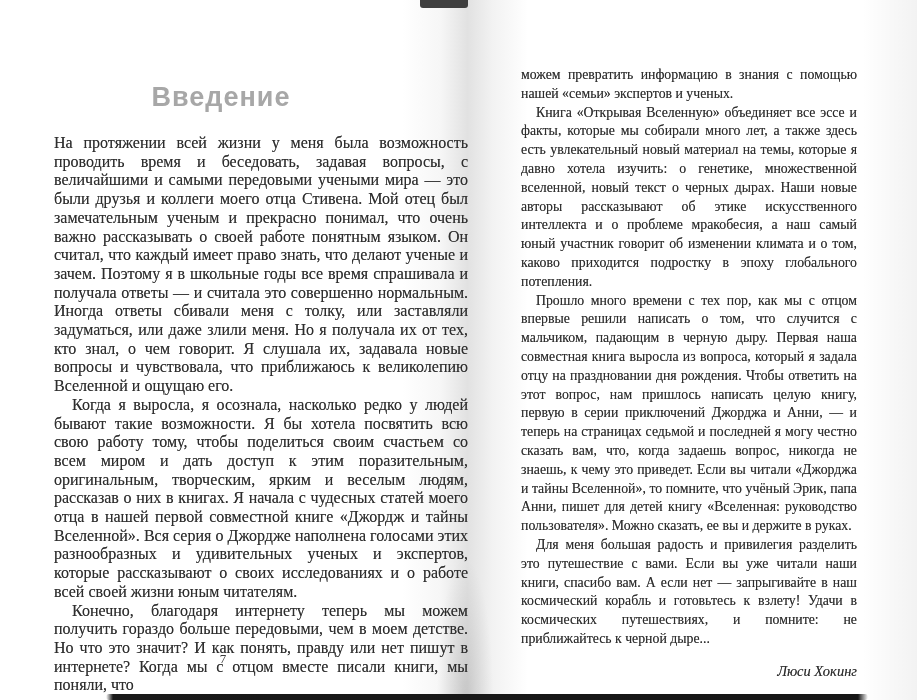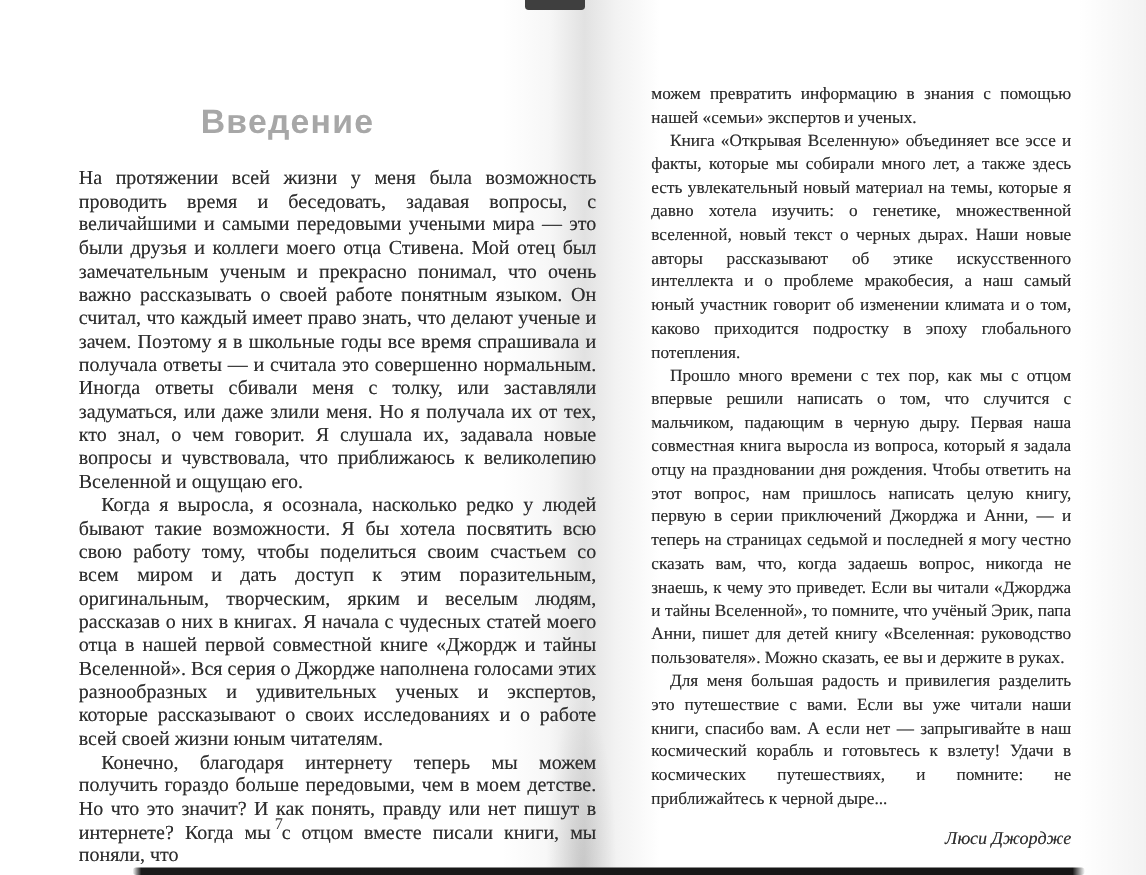--- a/index.html
+++ b/index.html
@@ -52,21 +52,21 @@
   }
   
   .right-edge {
     position: absolute; right: 0; top: 0;
     width: 55px; height: 700px;
     background: linear-gradient(to right, rgba(0,0,0,0) 0%, rgba(0,0,0,0.05) 100%);
     pointer-events: none;
   }
 
   .page-left {
-    position: absolute; left: 63px; top: 84px; width: 414px;
+    position: absolute; left: 54px; top: 84px; width: 414px;
     color: #2e2e2e;
   }
   .heading {
     font-family: "Liberation Sans", "DejaVu Sans", sans-serif;
     font-weight: bold;
     font-size: 27px;
     line-height: 27px;
     letter-spacing: 1px;
     color: #a7a7a7;
     text-align: center;
@@ -121,20 +121,20 @@
       <p class="indent-l">Когда я выросла, я осознала, насколько редко у людей бывают такие возможности. Я бы хотела посвятить всю свою работу тому, чтобы поделиться своим счастьем со всем миром и дать доступ к этим поразительным, оригинальным, творческим, ярким и веселым людям, рассказав о них в книгах. Я начала с чудесных статей моего отца в нашей первой совместной книге «Джордж и тайны Вселенной». Вся серия о Джордже наполнена голосами этих разнообразных и удивительных ученых и экспертов, которые рассказывают о своих исследованиях и о работе всей своей жизни юным читателям.</p>
       <p class="indent-l">Конечно, благодаря интернету теперь мы можем получить гораздо больше передовыми, чем в моем детстве. Но что это значит? И как понять, правду или нет пишут в интернете? Когда мы с отцом вместе писали книги, мы поняли, что</p>
     </div>
   </div>
 
   <div class="page-right">
     <p>можем превратить информацию в знания с помощью нашей «семьи» экспертов и ученых.</p>
     <p class="indent-r">Книга «Открывая Вселенную» объединяет все эссе и факты, которые мы собирали много лет, а также здесь есть увлекательный новый материал на темы, которые я давно хотела изучить: о генетике, множественной вселенной, новый текст о черных дырах. Наши новые авторы рассказывают об этике искусственного интеллекта и о проблеме мракобесия, а наш самый юный участник говорит об изменении климата и о том, каково приходится подростку в эпоху глобального потепления.</p>
     <p class="indent-r">Прошло много времени с тех пор, как мы с отцом впервые решили написать о том, что случится с мальчиком, падающим в черную дыру. Первая наша совместная книга выросла из вопроса, который я задала отцу на праздновании дня рождения. Чтобы ответить на этот вопрос, нам пришлось написать целую книгу, первую в серии приключений Джорджа и Анни, — и теперь на страницах седьмой и последней я могу честно сказать вам, что, когда задаешь вопрос, никогда не знаешь, к чему это приведет. Если вы читали «Джорджа и тайны Вселенной», то помните, что учёный Эрик, папа Анни, пишет для детей книгу «Вселенная: руководство пользователя». Можно сказать, ее вы и держите в руках.</p>
     <p class="indent-r">Для меня большая радость и привилегия разделить это путешествие с вами. Если вы уже читали наши книги, спасибо вам. А если нет — запрыгивайте в наш космический корабль и готовьтесь к взлету! Удачи в космических путешествиях, и помните: не приближайтесь к черной дыре...</p>
-    <div class="signature">Люси Джордже</div>
+    <div class="signature">Люси Хокинг</div>
   </div>
 
   <div class="page-number">7</div>
 
   <div class="bottom-edge"></div>
 
 </div>
 
 </body></html>

